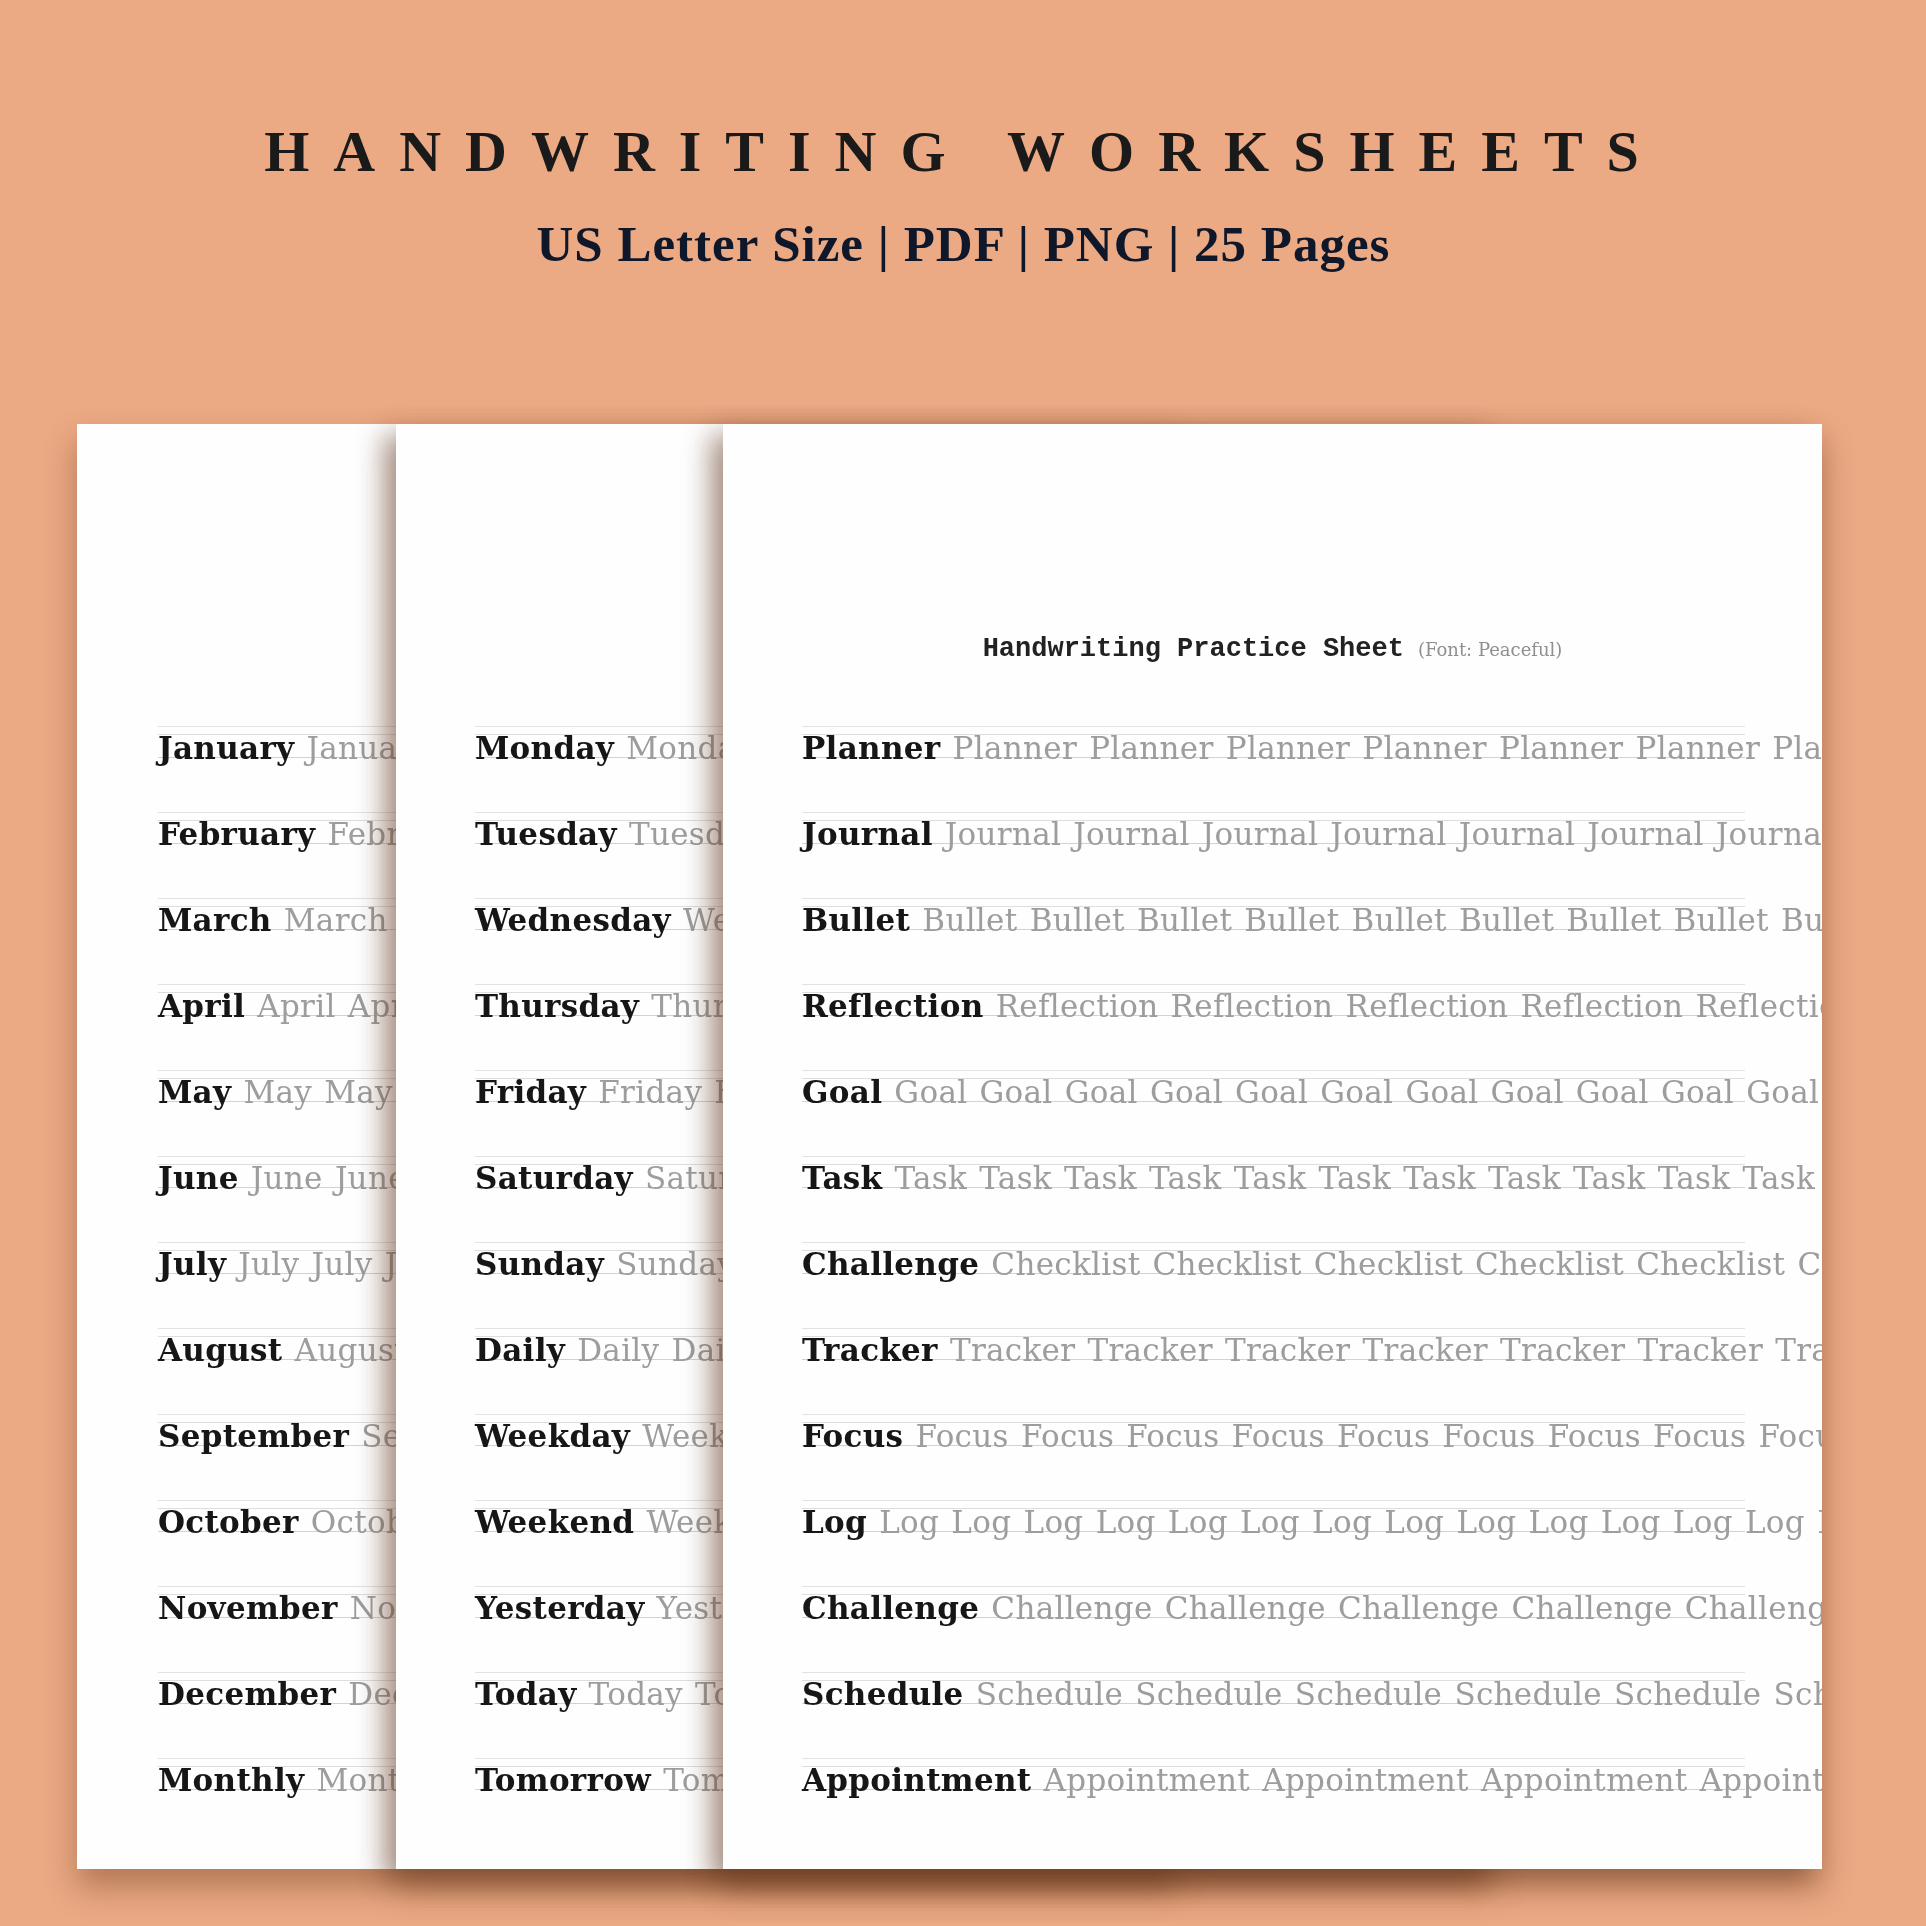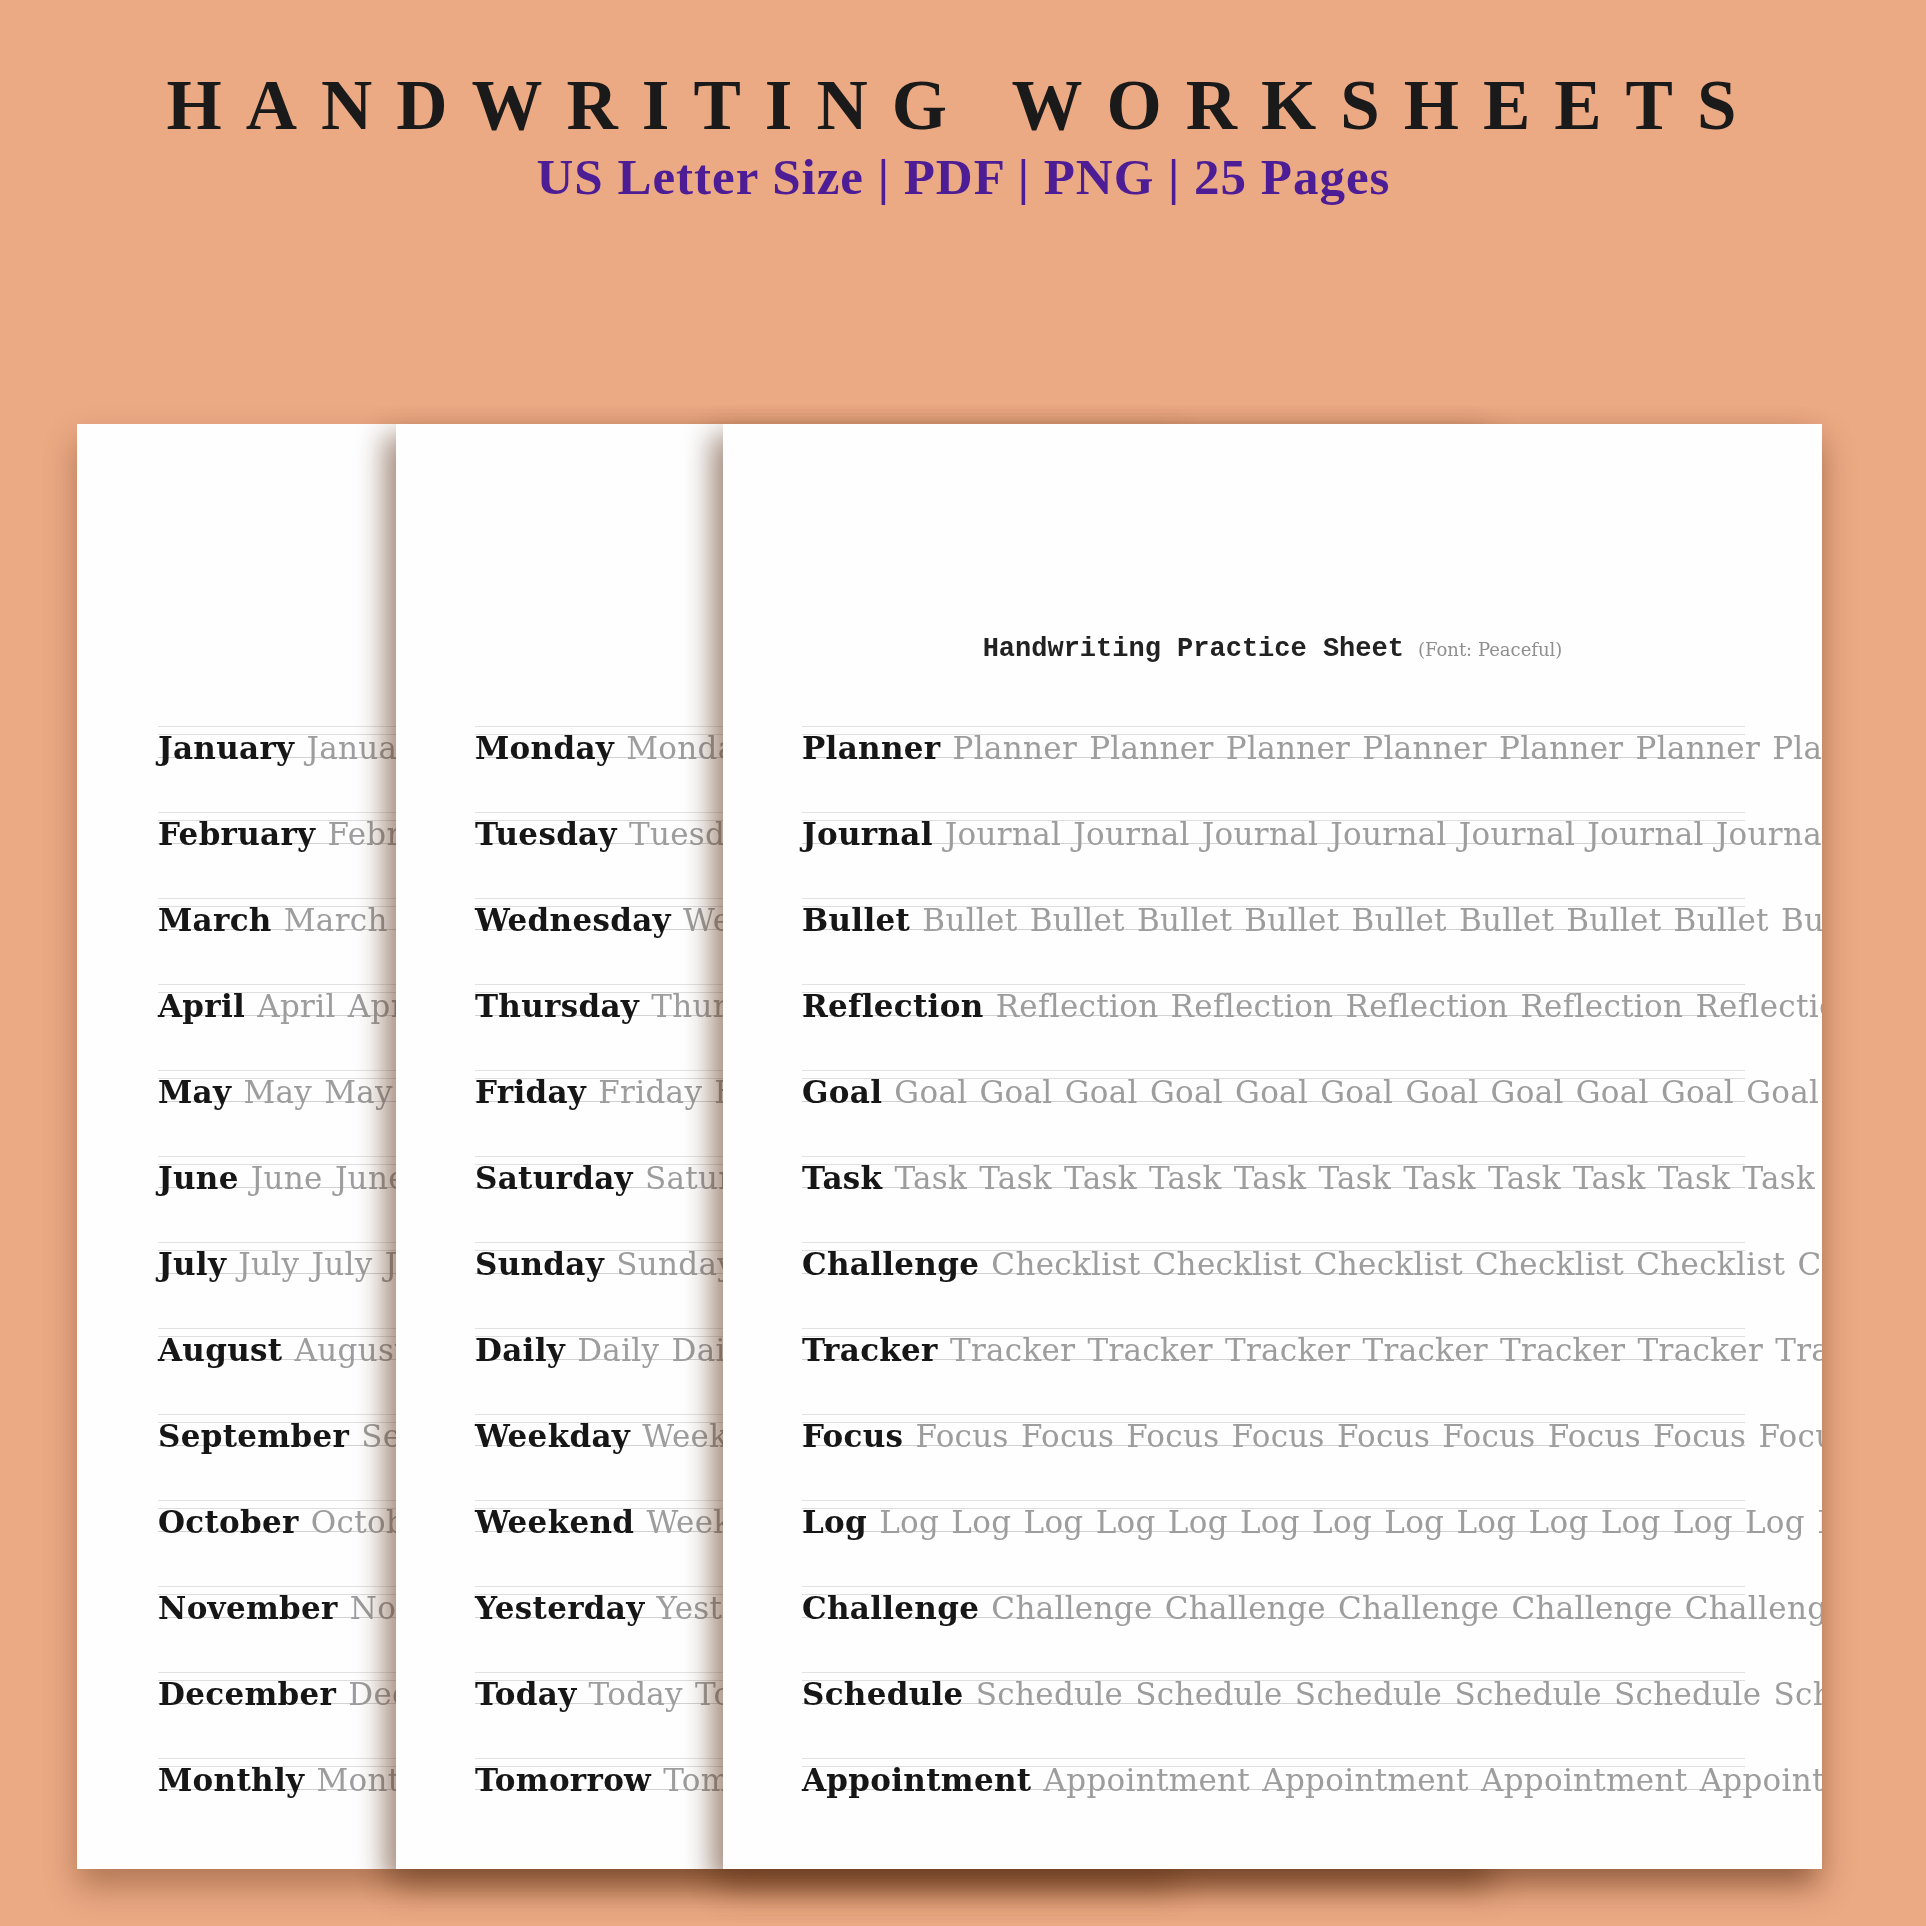--- a/index.html
+++ b/index.html
@@ -2,27 +2,27 @@
 <html><head>
 <meta charset="utf-8">
 <style>
   html,body{margin:0;padding:0;}
   body{width:1927px;height:1927px;overflow:hidden;
        font-family:"DejaVu Serif",serif;}
   .canvas{position:relative;width:1927px;height:1927px;background:#EBA984;}
 
   
   .header{position:absolute;top:0;left:0;width:100%;text-align:center;}
-  .main-title{margin:0;padding-top:63px;
+  .main-title{margin:0;padding-top:117px;
     font-family:"Liberation Serif",serif;font-weight:600;
-    font-size:71px;line-height:1.2;letter-spacing:24px;
+    font-size:58px;line-height:1.2;letter-spacing:24px;
     color:#1a1a1a;white-space:nowrap;}
-  .sub-title{
+  .sub-title{margin-top:28px;
     font-family:"Liberation Serif",serif;font-weight:700;
-    font-size:51px;letter-spacing:1px;color:#4c1d95;white-space:nowrap;}
+    font-size:51px;letter-spacing:1px;color:#0f172a;white-space:nowrap;}
 
   
   .page{position:absolute;top:424px;width:1099px;height:1445px;background:#fefefe;
         overflow:hidden;}
   .page-1{left:77px;z-index:1;
         box-shadow:0 18px 30px rgba(110,62,30,.45);}
   .page-2{left:396px;z-index:2;
         box-shadow:-14px 10px 24px rgba(90,50,25,.35),0 18px 30px rgba(110,62,30,.45);}
   .page-3{left:723px;z-index:3;
         box-shadow:-14px 10px 24px rgba(90,50,25,.35),0 18px 30px rgba(110,62,30,.45);}

